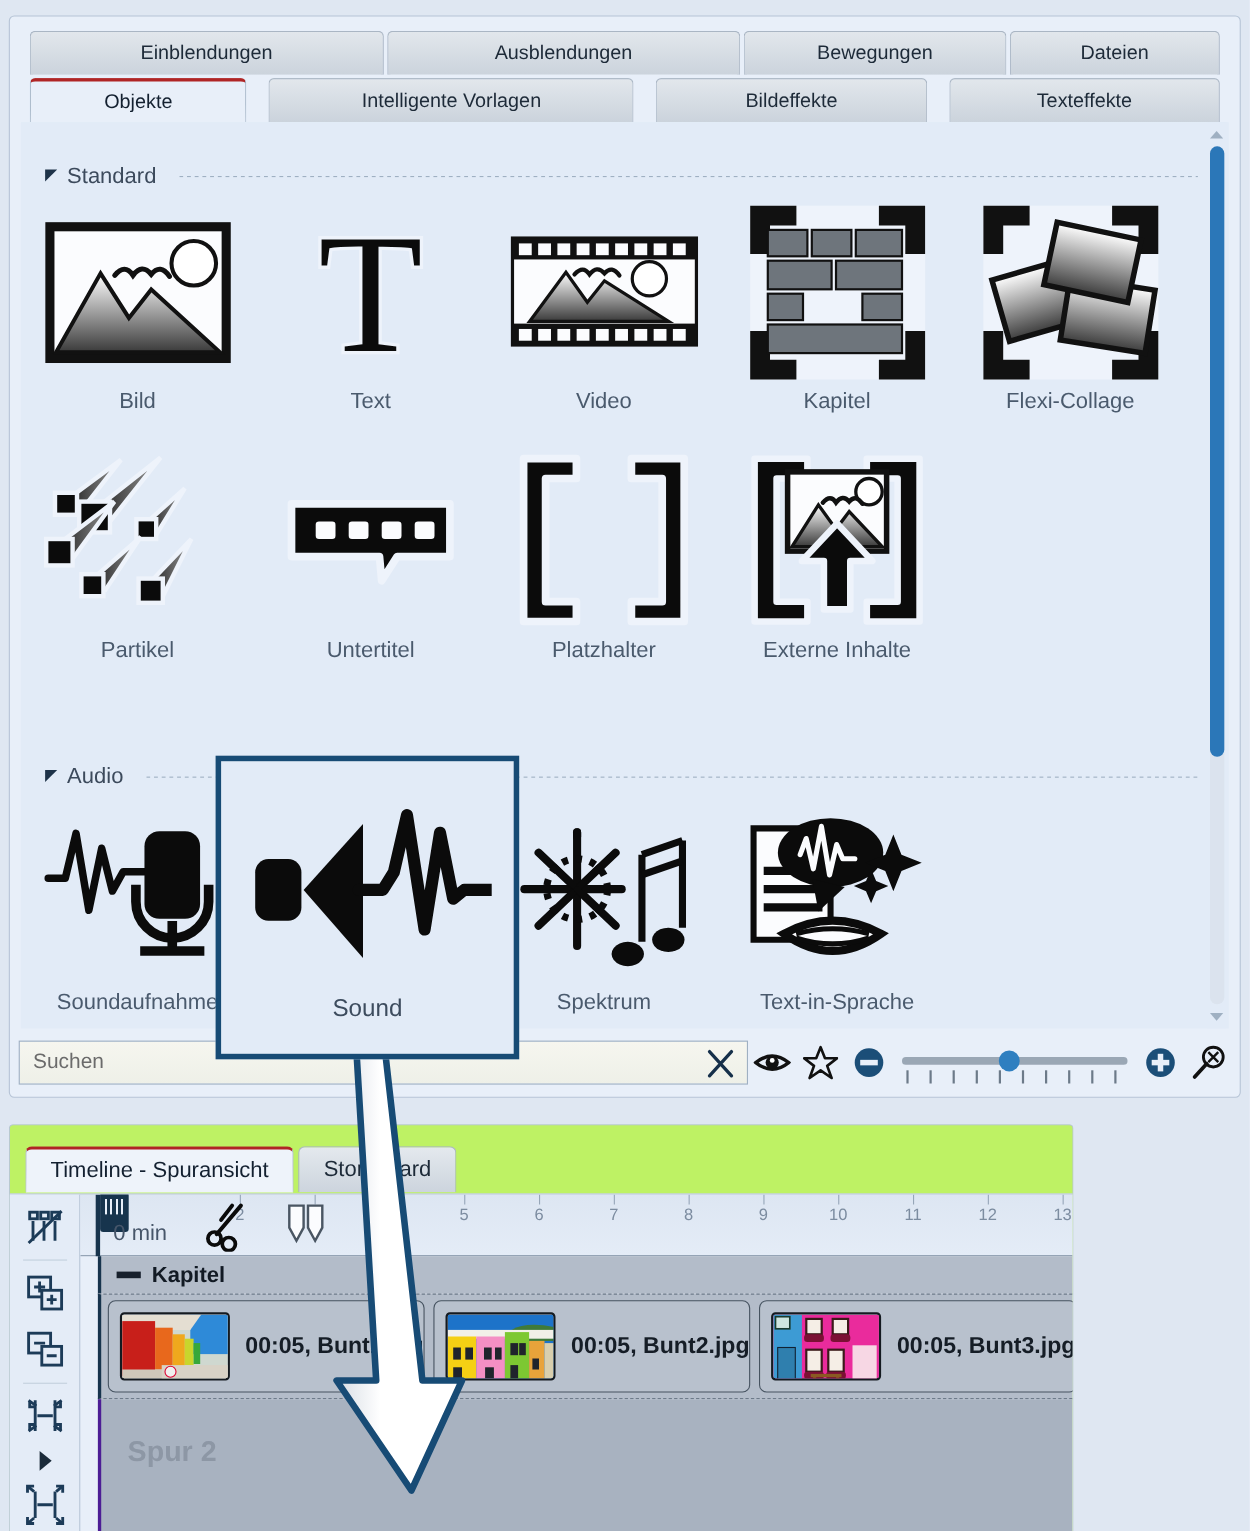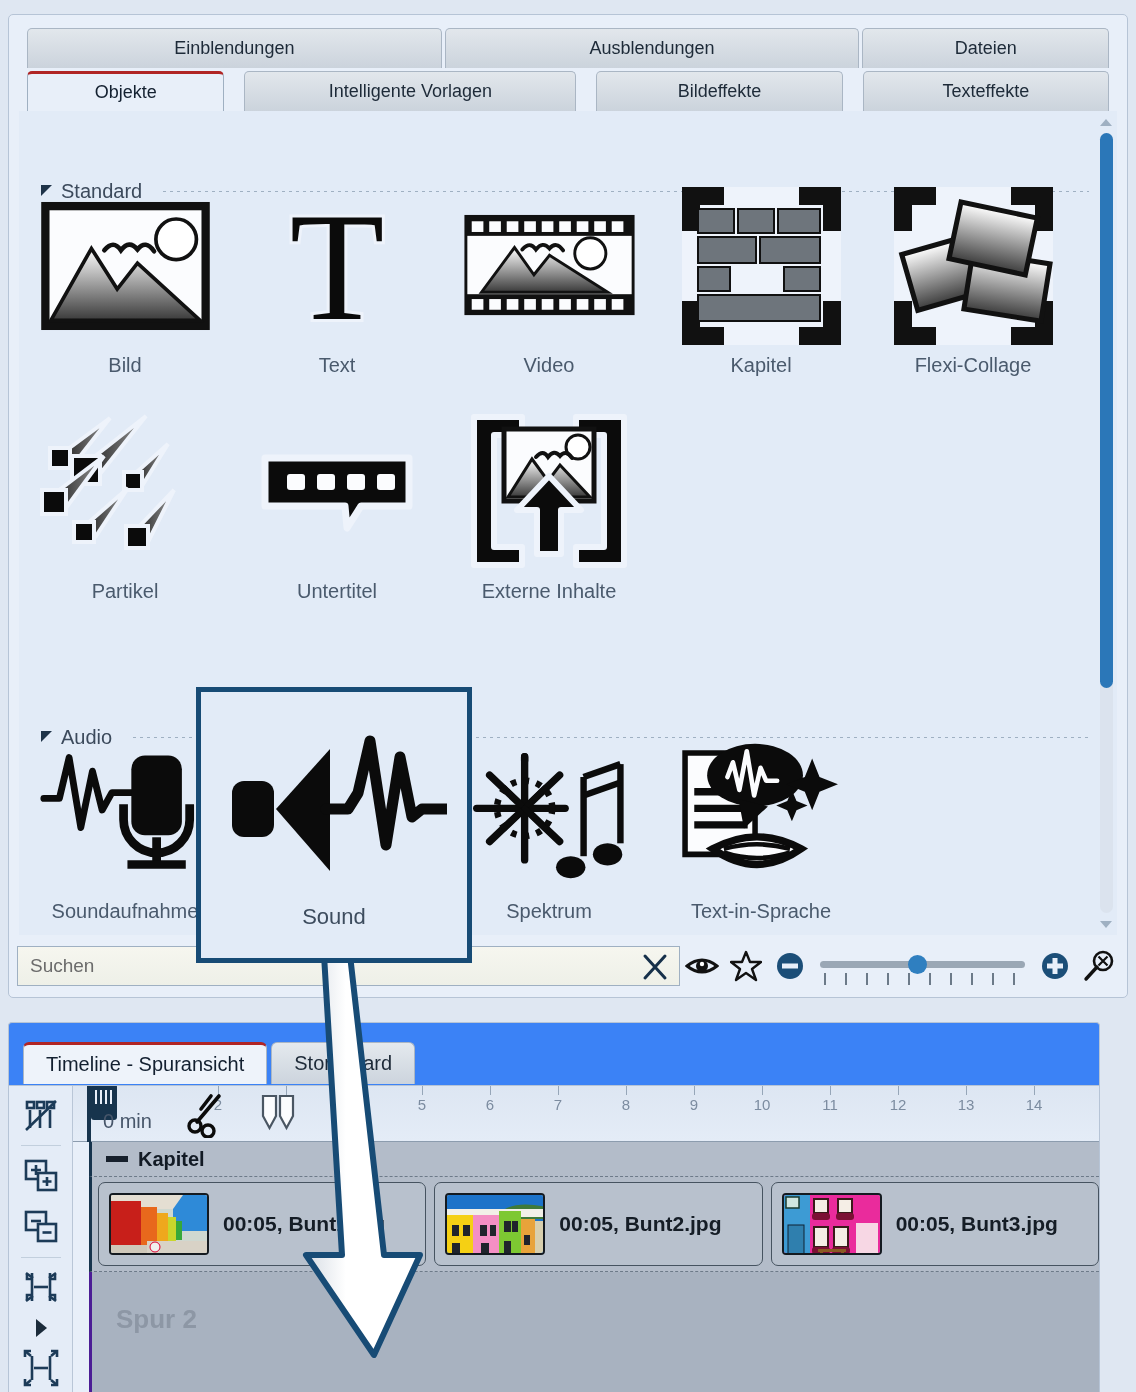--- a/index.html
+++ b/index.html
@@ -54,21 +54,21 @@
   
   .content{
     position:absolute; left:10px; top:96px; right:10px; bottom:62px;
     background:#e2ebf7;
     overflow:hidden;
   }
   .content-inner{ position:relative; width:100%; height:100%; }
 
   .section-head{
     position:absolute; left:22px; display:flex; align-items:center; gap:9px;
-    font-size:20px; color:#3c4a5c; width:1060px;margin-top:31px;
+    font-size:20px; color:#3c4a5c; width:1060px;
   }
   .tri{
     width:0;height:0;
     border-left:11px solid #1e3349;
     border-bottom:11px solid transparent;
     border-top:0 solid transparent;
     transform:translateY(-1px);
   }
   .dots{
     flex:1; height:1px; margin-left:12px; margin-right:12px;
@@ -141,22 +141,22 @@
     z-index:40;
     display:flex; flex-direction:column; align-items:center; justify-content:center;
   }
   .callout .big-icon{ width:225px;height:180px; display:flex;align-items:center;justify-content:center; }
   .callout .clabel{ font-size:22px; color:#3d4c5e; margin-top:4px; }
 
   .arrow-svg{ position:absolute; left:250px; top:955px; width:230px; height:410px; z-index:39; }
 
   
   .timeline-wrap{
-    position:absolute; left:8px; top:1022px; width:1092px; height:370px;
-    background:#3b82f6;
+    position:absolute; left:8px; top:1022px; width:968px; height:370px;
+    background:#bef264;
     border:1px solid #b6c4d6;
     border-bottom:none;
     border-radius:4px 4px 0 0;
   }
   .tl-tabs{ position:absolute; left:14px; top:19px; display:flex; gap:4px; }
   .tl-tab{
     height:42px; padding:0 22px;
     display:flex;align-items:center;justify-content:center;
     font-size:20px; color:#1d2a38;
     background:linear-gradient(#e4e9ee,#ccd4dd);
@@ -259,20 +259,23 @@
 <div id="app-root">
 
   <div class="panel-outer">
 
     <div class="tabrow row1">
       <div class="tab wide">
           <span>Einblendungen</span>
         </div>
       <div class="tab wide">
           <span>Ausblendungen</span>
+        </div>
+      <div class="tab">
+          <span>Bewegungen</span>
         </div>
       <div class="tab narrow">
           <span>Dateien</span>
         </div>
     </div>
 
     <div class="tabrow row2">
       <div class="tab narrow active">
           <span>Objekte</span>
         </div>
@@ -461,20 +464,31 @@
                   <rect x="30" y="42" width="18" height="16" rx="3"></rect>
                   <rect x="60" y="42" width="18" height="16" rx="3"></rect>
                   <rect x="90" y="42" width="18" height="16" rx="3"></rect>
                   <rect x="120" y="42" width="18" height="16" rx="3"></rect>
                 </g>
               </svg>
             </div>
             <div class="caption">Untertitel</div>
           </div>
 
+          <div class="cell">
+            <div class="iconbox">
+              <svg width="170" height="165" viewBox="0 0 170 165">
+                <g fill="#0b0b0b" stroke="#eef3fb" stroke-width="7" stroke-linejoin="round">
+                  <path d="M12 8 h48 v18 h-28 v112 h28 v18 h-48 Z"></path>
+                  <path d="M158 8 h-48 v18 h28 v112 h-28 v18 h48 Z"></path>
+                </g>
+              </svg>
+            </div>
+            <div class="caption">Platzhalter</div>
+          </div>
 
           <div class="cell">
             <div class="iconbox">
               <svg width="175" height="165" viewBox="0 0 175 165">
                 <defs>
                     <linearGradient id="gmt4" x1="0" y1="0" x2="0" y2="1">
                   <stop offset="0" stop-color="#ffffff"></stop>
                       <stop offset="1" stop-color="#3a3a3a"></stop>
                     </linearGradient>
                   </defs>

